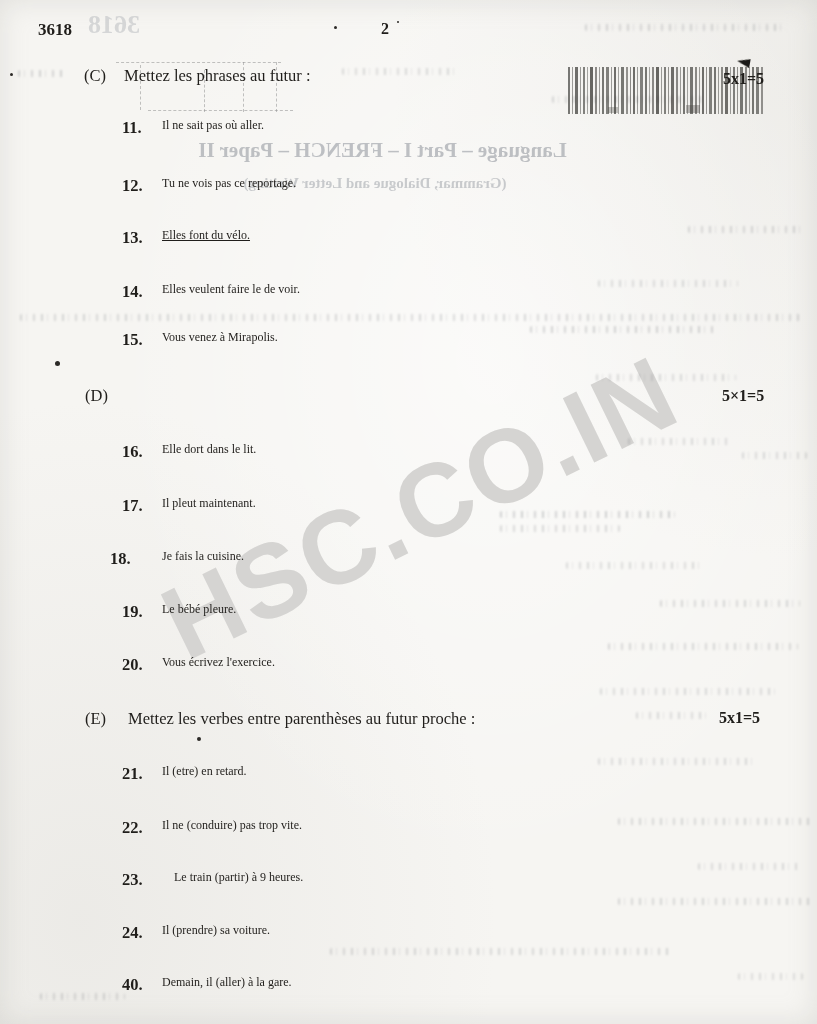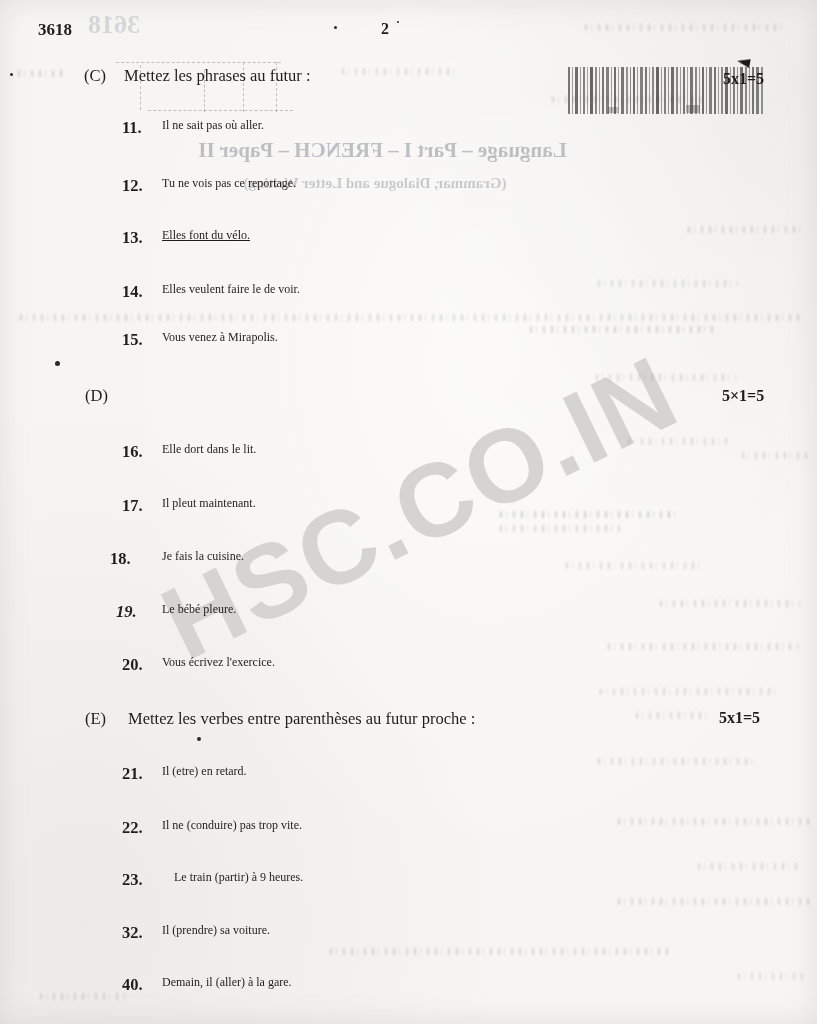--- a/index.html
+++ b/index.html
@@ -184,33 +184,33 @@
 
   <div class="sec-letter" style="left:85px;top:386px;">(D)</div>
   <div class="sec-marks" style="left:722px;top:387px;">5×1=5</div>
 
   <div class="qnum" style="left:122px;top:442px;">16.</div>
   <div class="qtext" style="left:162px;top:442px;">Elle dort dans le lit.</div>
   <div class="qnum" style="left:122px;top:496px;">17.</div>
   <div class="qtext" style="left:162px;top:496px;">Il pleut maintenant.</div>
   <div class="qnum" style="left:110px;top:549px;">18.</div>
   <div class="qtext" style="left:162px;top:549px;">Je fais la cuisine.</div>
-  <div class="qnum" style="left:116px;top:602px;font-style:italic;">19.</div>
+  <div class="qnum" style="left:122px;top:602px;">19.</div>
   <div class="qtext" style="left:162px;top:602px;">Le bébé pleure.</div>
   <div class="qnum" style="left:122px;top:655px;">20.</div>
   <div class="qtext" style="left:162px;top:655px;">Vous écrivez l'exercice.</div>
 
   <div class="sec-letter" style="left:85px;top:709px;">(E)</div>
   <div class="sec-text" style="left:128px;top:709px;">Mettez les verbes entre parenthèses au futur proche :</div>
   <div class="sec-marks" style="left:719px;top:709px;">5x1=5</div>
 
   <div class="qnum" style="left:122px;top:764px;">21.</div>
   <div class="qtext" style="left:162px;top:764px;">Il (etre) en retard.</div>
   <div class="qnum" style="left:122px;top:818px;">22.</div>
   <div class="qtext" style="left:162px;top:818px;">Il ne (conduire) pas trop vite.</div>
   <div class="qnum" style="left:122px;top:870px;">23.</div>
   <div class="qtext" style="left:174px;top:870px;">Le train (partir) à 9 heures.</div>
-  <div class="qnum" style="left:122px;top:923px;">32.</div>
+  <div class="qnum" style="left:122px;top:923px;">24.</div>
   <div class="qtext" style="left:162px;top:923px;">Il (prendre) sa voiture.</div>
   <div class="qnum" style="left:122px;top:975px;">40.</div>
   <div class="qtext" style="left:162px;top:975px;">Demain, il (aller) à la gare.</div>
 
 </div>
 
 </body></html>

